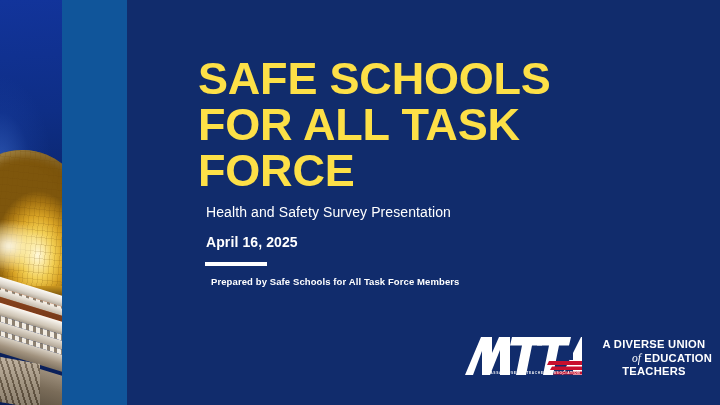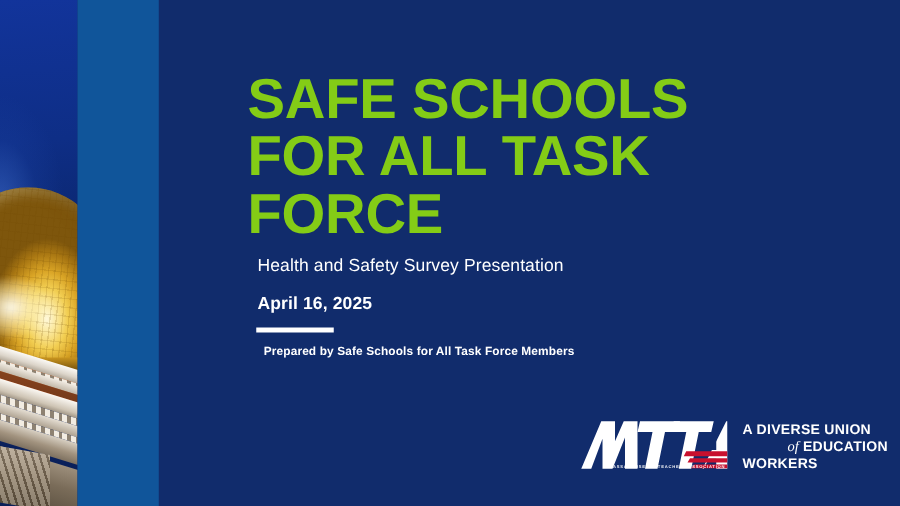--- a/index.html
+++ b/index.html
@@ -89,21 +89,21 @@
   .blue-stripe{
     position:absolute;left:62px;top:0;width:65px;height:405px;
     background:#10559A;
   }
 
   
   .content{position:absolute;left:0;top:0;width:720px;height:405px;}
 
   .title{
     position:absolute;left:198px;top:56px;width:430px;
-    color:#84cc16;font-size:45px;line-height:46px;font-weight:700;
+    color:#fde047;font-size:45px;line-height:46px;font-weight:700;
     letter-spacing:-0.2px;
   }
   .subtitle{
     position:absolute;left:206px;top:204px;
     color:#FFFFFF;font-size:14px;font-weight:400;letter-spacing:.1px;text-align:right;
   }
   .date{
     position:absolute;left:206px;top:234px;
     color:#FFFFFF;font-size:14px;font-weight:700;letter-spacing:.1px;
   }
@@ -122,20 +122,21 @@
   .mta-sub{
     position:absolute;left:23px;top:35px;width:92px;
     color:#FFFFFF;font-size:3.3px;font-weight:700;letter-spacing:.62px;
     white-space:nowrap;text-align:center;opacity:.95;
   }
 
   .tagline{
     position:absolute;left:130px;top:2px;width:120px;
     color:#FFFFFF;font-size:11.2px;line-height:13.6px;font-weight:700;
     letter-spacing:.25px;
+    text-align:center;
   }
   .tagline .of{
     font-family:"Liberation Serif","DejaVu Serif",serif;
     font-style:italic;font-weight:400;font-size:11.5px;letter-spacing:0;margin-left:36px;
   }
 </style>
 </head>
 <body>
 
 <div id="slide">
@@ -195,17 +196,17 @@
       <polygon fill="#C8102E" points="176,61 236,61 236,68 172,68"></polygon>
       <polygon fill="#C8102E" points="182,71 236,71 236,77 178,77"></polygon>
     </svg>
 
     <div class="mta-sub">MASSACHUSETTS TEACHERS ASSOCIATION</div>
 
     <div class="tagline">
       <span>A DIVERSE UNION</span><br>
       <span class="of">of</span>
       <span>EDUCATION</span><br>
-      <span>WORKERS</span>
+      <span>TEACHERS</span>
     </div>
   </div>
 
 </div>
 
 </body></html>

